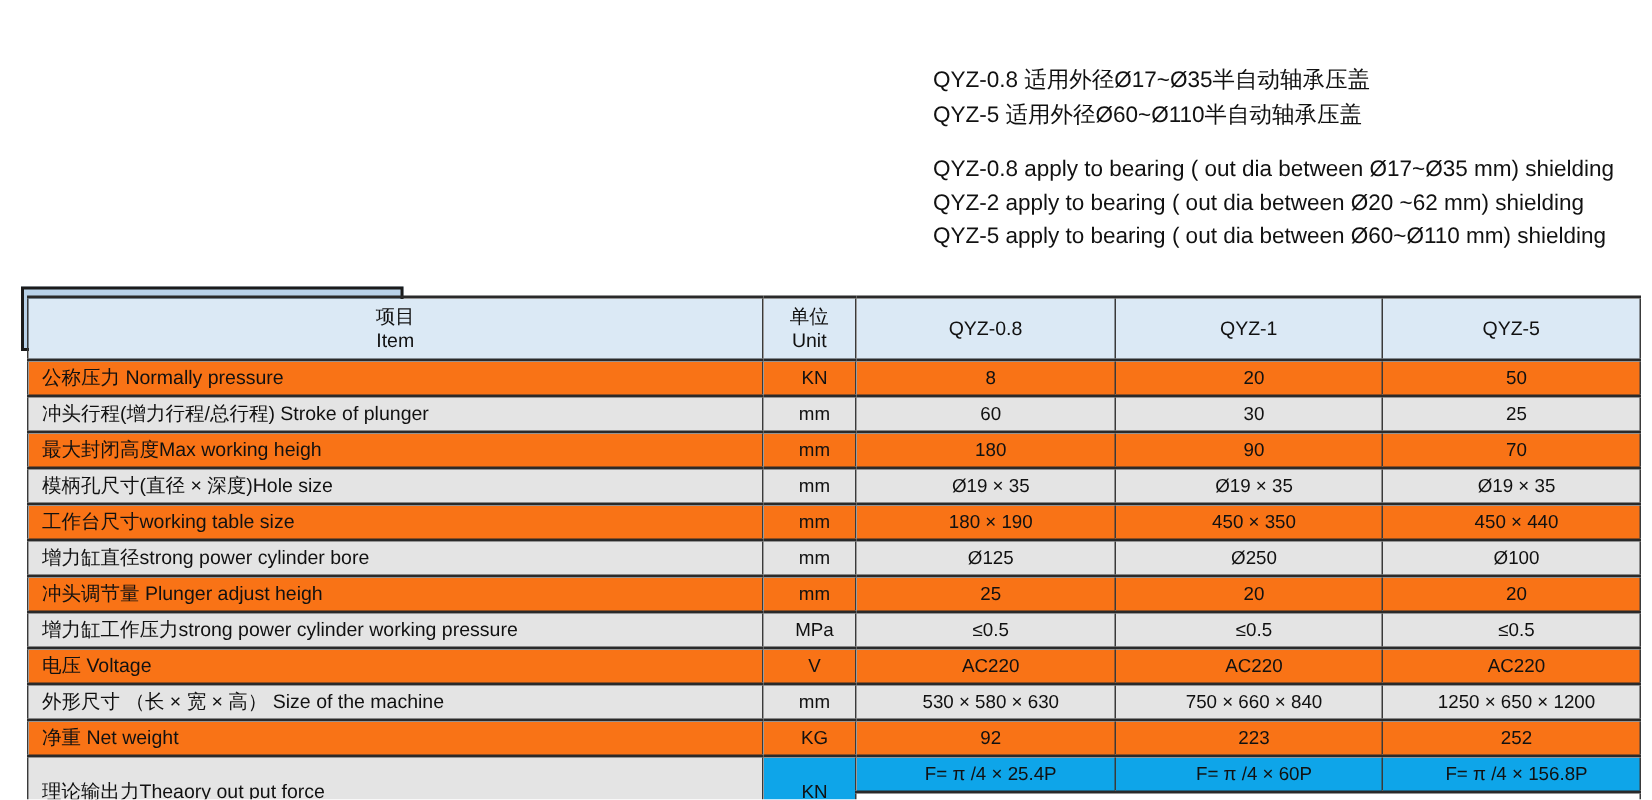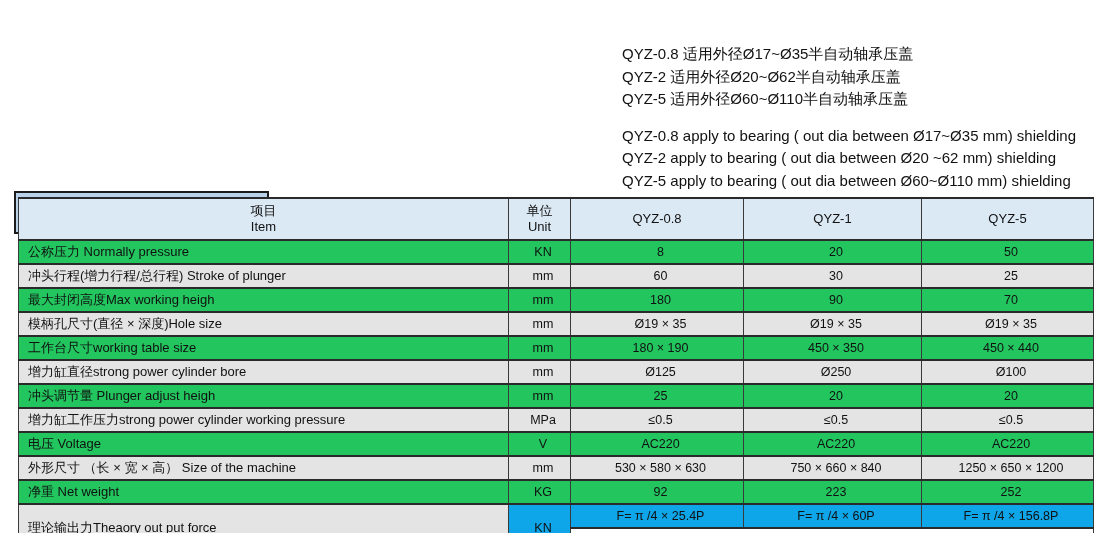--- a/index.html
+++ b/index.html
@@ -79,39 +79,38 @@
     text-align: center;
     font-size: 13px;
     line-height: 16px;
   }
   #spec-table td.item {
     text-align: left;
     padding-left: 9px;
     font-size: 13px;
   }
   #spec-table td.ctr { text-align: center; padding-left: 11px; }
-  #spec-table tr.odd  td { background: #22c55e; }
+  #spec-table tr.odd  td { background: #f97316; }
   #spec-table tr.even td { background: #e4e4e4; }
   #spec-table td.note {
     text-align: center;
     background: #ffffff;
     white-space: pre-wrap;
     font-size: 13px;
   }
   #spec-table td.force-item, #spec-table td.force-unit { background: #e4e4e4; }
   #spec-table tr.force-r1 td.ctr { background: #0ea5e9; }
 </style>
 </head>
 <body>
 
 <div id="page">
 
   <div id="intro">
     <div>QYZ-0.8  适用外径Ø17~Ø35半自动轴承压盖</div>
-    <div>QYZ-2  适用外径Ø20~Ø62半自动轴承压盖</div>
     <div>QYZ-5  适用外径Ø60~Ø110半自动轴承压盖</div>
     <div class="gap"></div>
     <div>QYZ-0.8 apply to bearing ( out dia between Ø17~Ø35 mm) shielding</div>
     <div>QYZ-2 apply to bearing ( out dia between Ø20 ~62 mm) shielding</div>
     <div>QYZ-5 apply to bearing ( out dia between Ø60~Ø110 mm) shielding</div>
   </div>
 
   <div id="title-box">技术参数 Specification</div>
 
   <table id="spec-table">

